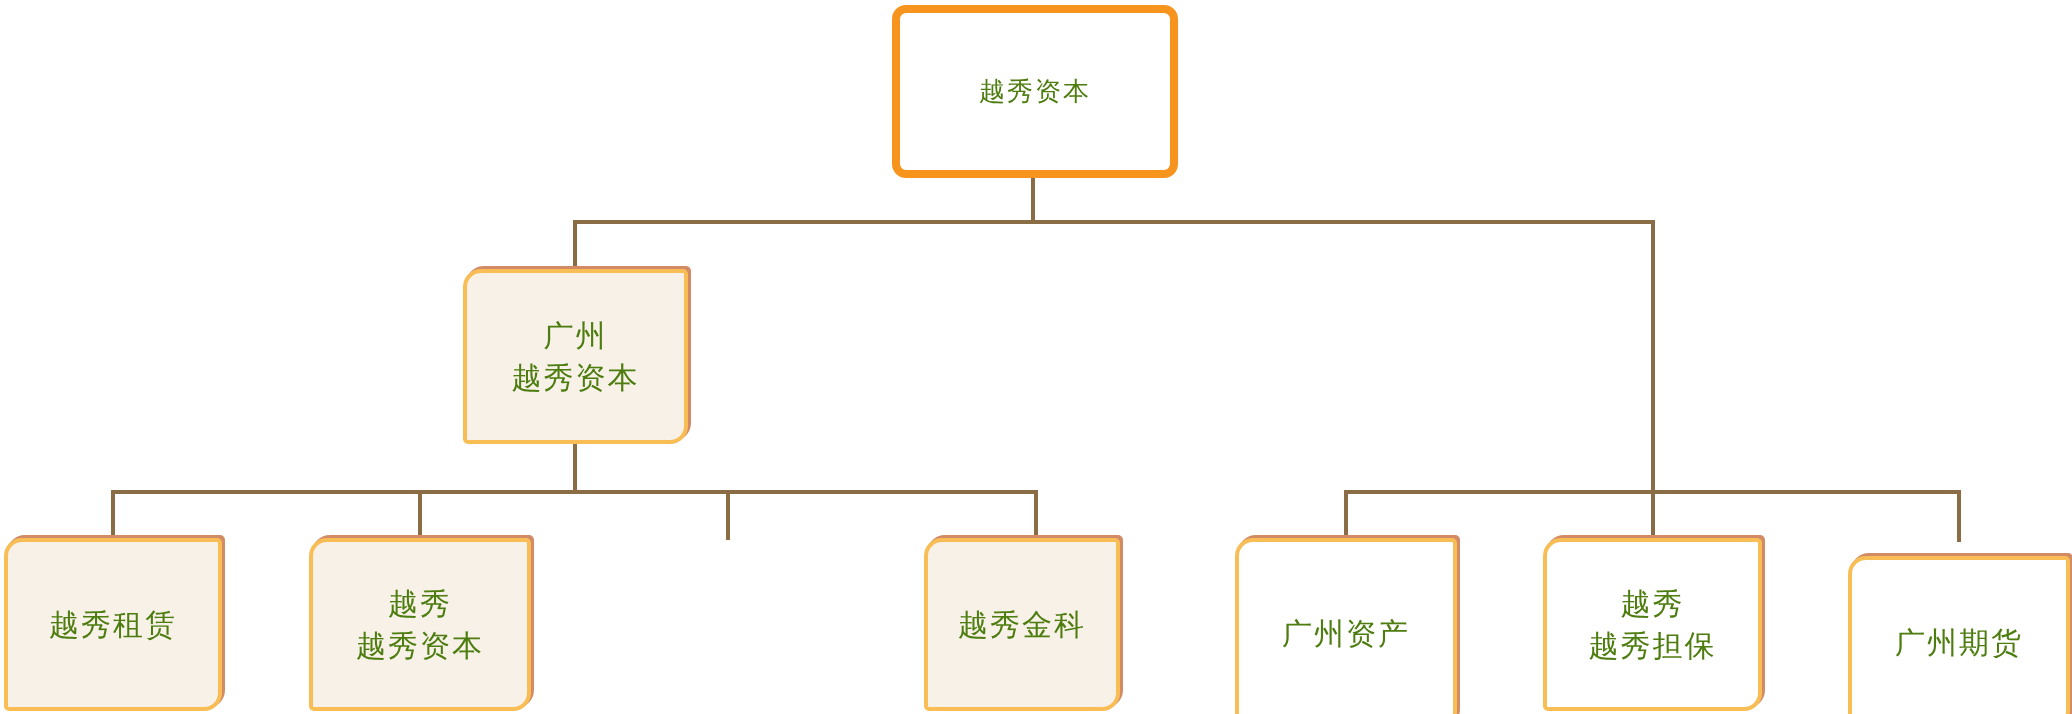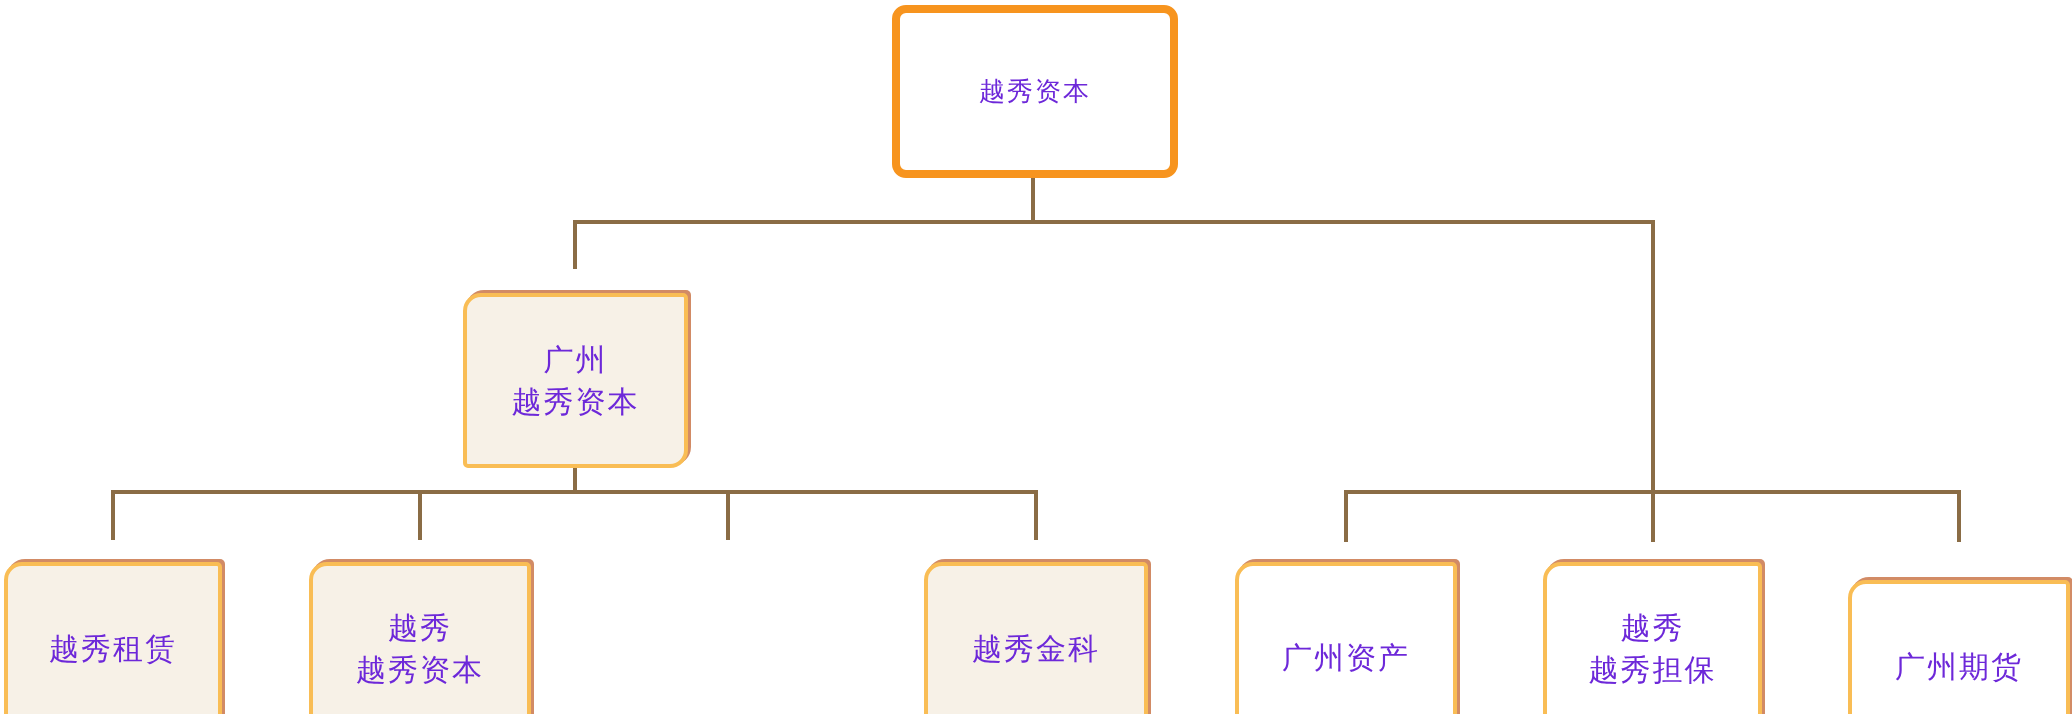--- a/index.html
+++ b/index.html
@@ -20,36 +20,35 @@
   .v-line { width: 4px; }
   
   .node {
     position: absolute;
     box-sizing: border-box;
     display: flex;
     flex-direction: column;
     align-items: center;
     justify-content: center;
     text-align: center;
-    color: #6d28d9;
+    color: #4d7c0f;
     font-size: 30px;
     letter-spacing: 2px;
     line-height: 1.4;
   }
   .node--root {
     border: 8px solid #f7941e;
     border-radius: 14px;
     background: #ffffff;
     font-size: 26px;
   }
   .node--child {
     border: 4px solid #f9bd55;
     border-radius: 18px 5px 18px 5px;
     box-shadow: 3px -3px 0 0 #d28b65;
-    margin-top: 24px;
   }
   .fill-cream { background: #f7f1e7; }
   .fill-white { background: #ffffff; }
   .node-line { display: block; }
 </style>
 </head>
 <body>
 
 <div id="canvas">
 
@@ -81,21 +80,21 @@
   <div class="node node--child fill-cream" style="left:4px; top:538px; width:218px; height:173px;">
     <span class="node-line">越秀租赁</span>
   </div>
 
   <div class="node node--child fill-cream" style="left:309px; top:538px; width:222px; height:173px;">
     <span class="node-line">越秀</span>
     <span class="node-line">越秀资本</span>
   </div>
 
 
-  <div class="node node--child fill-cream" style="left:924px; top:538px; width:224px; height:173px;">
+  <div class="node node--child fill-cream" style="left:924px; top:538px; width:196px; height:173px;">
     <span class="node-line">越秀金科</span>
   </div>
 
   <div class="node node--child fill-white" style="left:1235px; top:538px; width:222px; height:192px;">
     <span class="node-line">广州资产</span>
   </div>
 
   <div class="node node--child fill-white" style="left:1543px; top:538px; width:219px; height:173px;">
     <span class="node-line">越秀</span>
     <span class="node-line">越秀担保</span>

